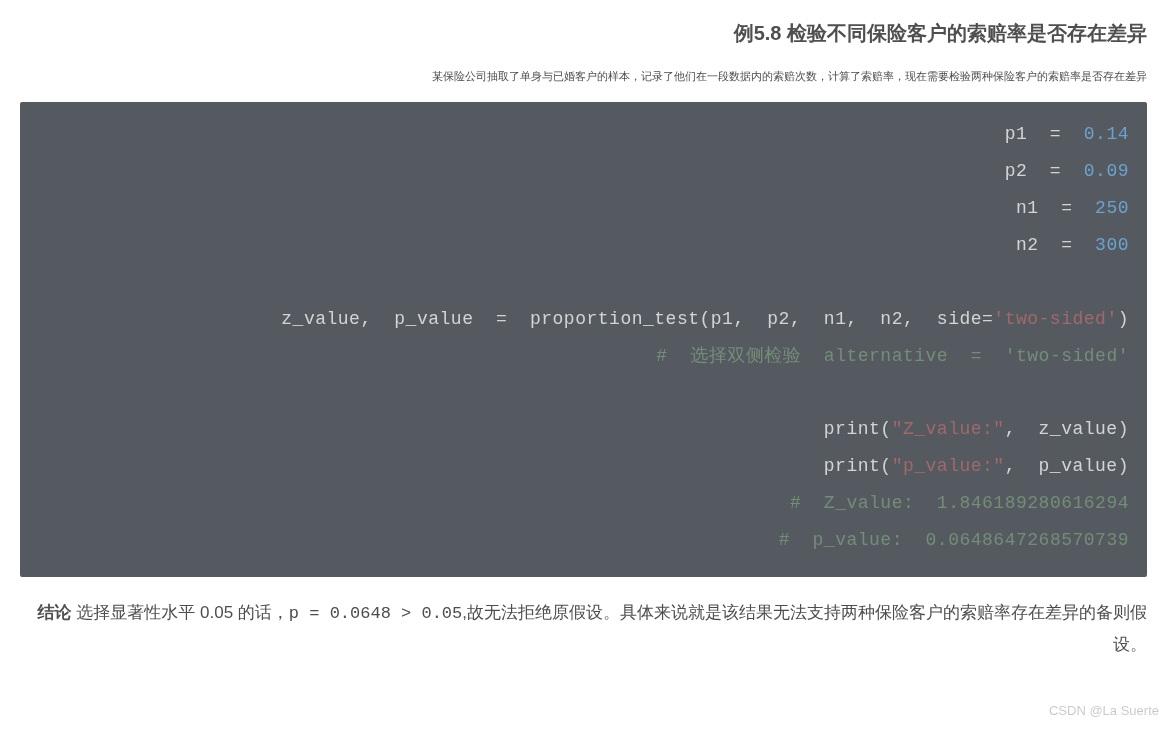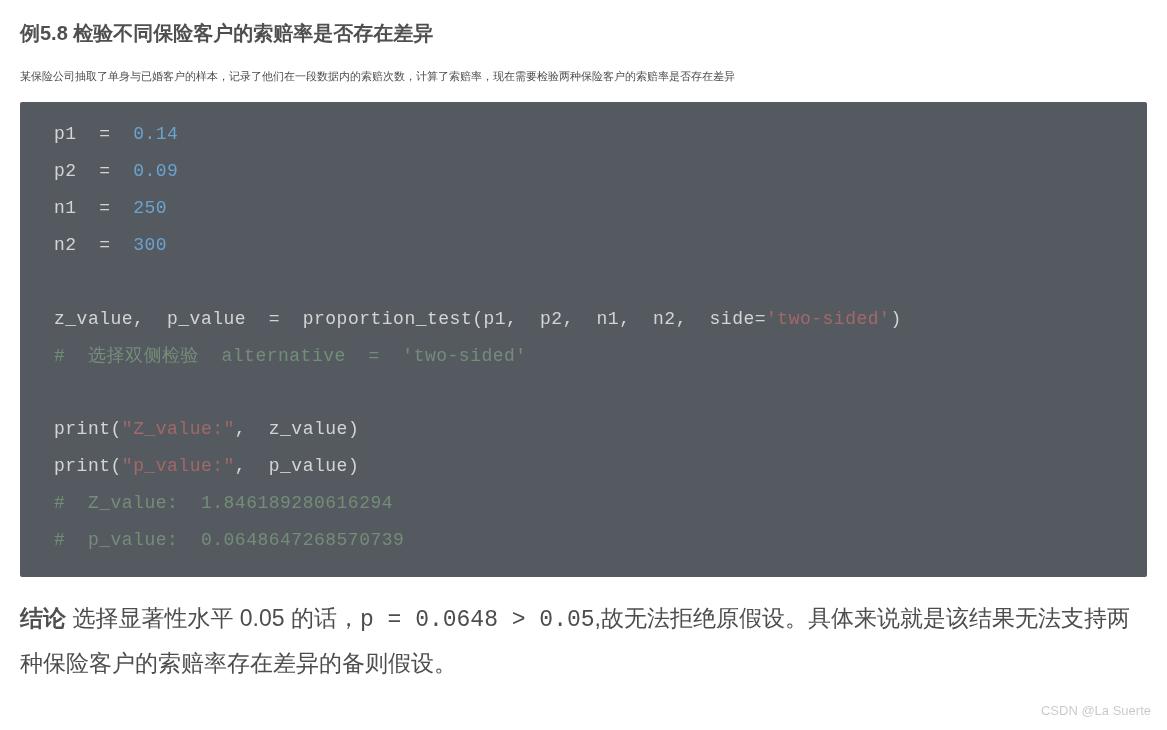--- a/index.html
+++ b/index.html
@@ -1,18 +1,19 @@
 <!DOCTYPE html>
 <html><head>
   <meta charset="utf-8">
   <style>
     * {
       margin: 0;
       padding: 0;
       box-sizing: border-box;
+      text-align: right;
     }
     body {
       font-family: -apple-system, BlinkMacSystemFont, "Segoe UI", "PingFang SC", "Microsoft YaHei", sans-serif;
       background: #ffffff;
       padding: 16px 20px;
       width: 1167px;
       color: #4d4d4d;
       line-height: 1.7;
     }
     h3 {
@@ -40,36 +41,36 @@
       letter-spacing: 0.5px;
     }
     .tok-var { color: #d4d4d4; }
     .tok-op { color: #d4d4d4; }
     .tok-num { color: #6ba3cf; }
     .tok-str { color: #a36868; }
     .tok-func { color: #d4d4d4; }
     .tok-comment { color: #748d77; }
     .tok-paren { color: #d4d4d4; }
     .conclusion {
-      font-size: 23px;
+      font-size: 17px;
       color: #4d4d4d;
       line-height: 1.85;
       margin-top: 12px;
     }
     .conclusion strong {
       font-weight: 700;
       color: #4f4f4f;
     }
     .inline-code {
       font-family: "Courier New", Consolas, Monaco, monospace;
       color: #4d4d4d;
     }
     .watermark {
       position: absolute;
-      right: 16px;
+      right: 8px;
       top: 700px;
       font-size: 13px;
       color: rgba(0,0,0,0.22);
     }
   </style>
 </head>
 <body>
 
 <h3>例5.8 检验不同保险客户的索赔率是否存在差异</h3>
 

